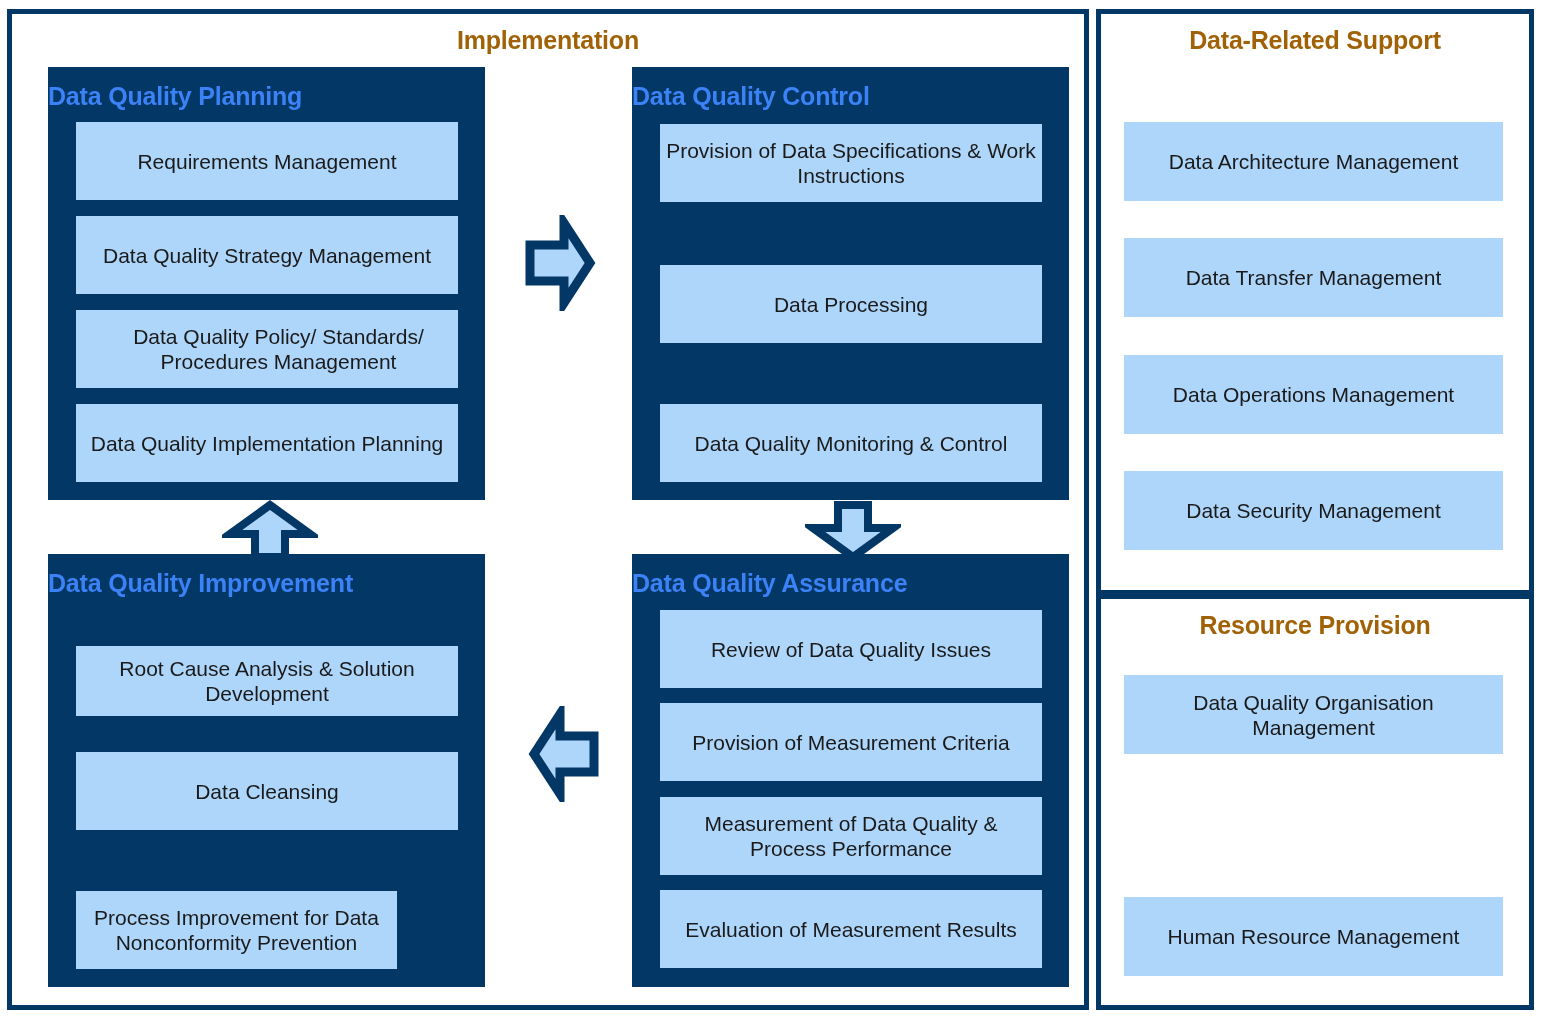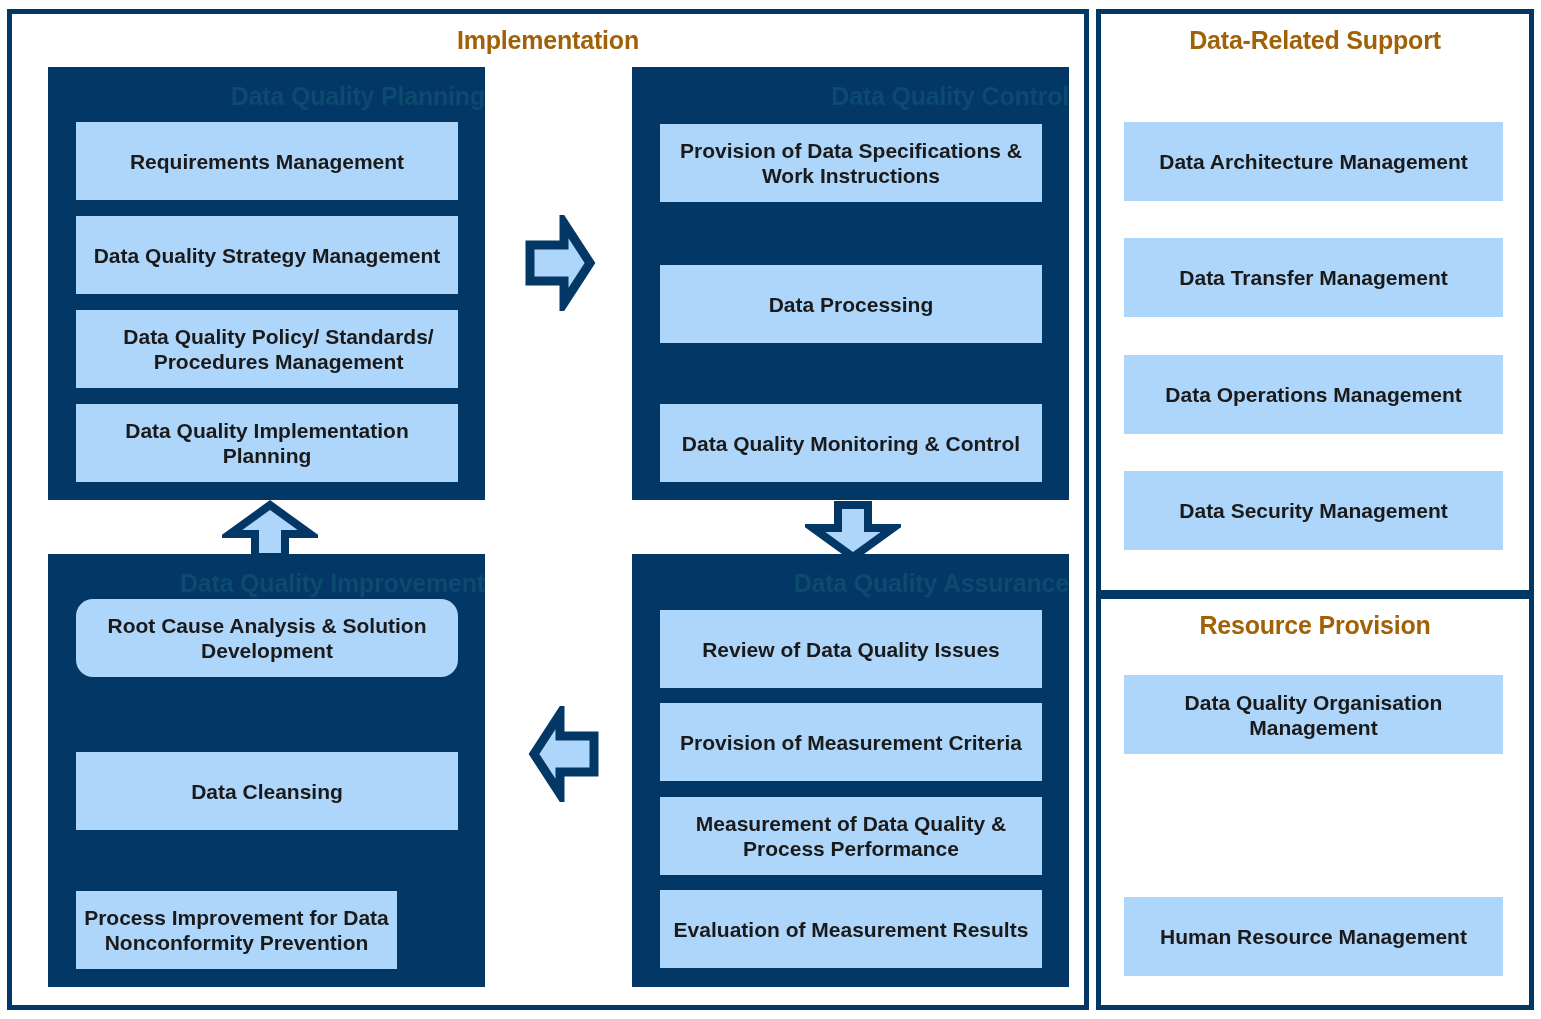--- a/index.html
+++ b/index.html
@@ -41,41 +41,40 @@
   
   .process {
     position: absolute;
     box-sizing: border-box;
     background: #023766;
   }
   .process-title {
     position: absolute;
     left: 0;
     right: 0;
-    text-align: right;
-    color: #0c4a6e;
+    text-align: left;
+    color: #3b82f6;
     font-weight: bold;
     font-size: 25px;
     letter-spacing: -0.2px;
   }
 
   
   .activity {
     position: absolute;
     box-sizing: border-box;
     background: #AED6FA;
     color: #1a1a1a;
     font-size: 21px;
     line-height: 25px;
     display: flex;
     align-items: center;
     justify-content: center;
     text-align: center;
     padding: 2px 6px;
-    font-weight: bold;
   }
   .activity span { display: block; width: 100%; }
 
   
   .arrow {
     position: absolute;
   }
   .arrow svg { display: block; }
 </style>
 </head>
@@ -109,21 +108,21 @@
   </div>
   <div class="activity" style="left:660px; top:265px; width:382px; height:78px;">
     <span>Data Processing</span>
   </div>
   <div class="activity" style="left:660px; top:404px; width:382px; height:78px;">
     <span>Data Quality Monitoring &amp; Control</span>
   </div>
 
   <div class="process" style="left:48px; top:554px; width:437px; height:433px;"></div>
   <div class="process-title" style="left:48px; top:569px; width:437px;">Data Quality Improvement</div>
-  <div class="activity" style="left:76px; top:599px; width:382px; height:78px;border-radius:17px;">
+  <div class="activity" style="left:76px; top:646px; width:382px; height:70px;">
     <span>Root Cause Analysis &amp; Solution Development</span>
   </div>
   <div class="activity" style="left:76px; top:752px; width:382px; height:78px;">
     <span>Data Cleansing</span>
   </div>
   <div class="activity" style="left:76px; top:891px; width:321px; height:78px;">
     <span>Process Improvement for Data Nonconformity Prevention</span>
   </div>
 
   <div class="process" style="left:632px; top:554px; width:437px; height:433px;"></div>

